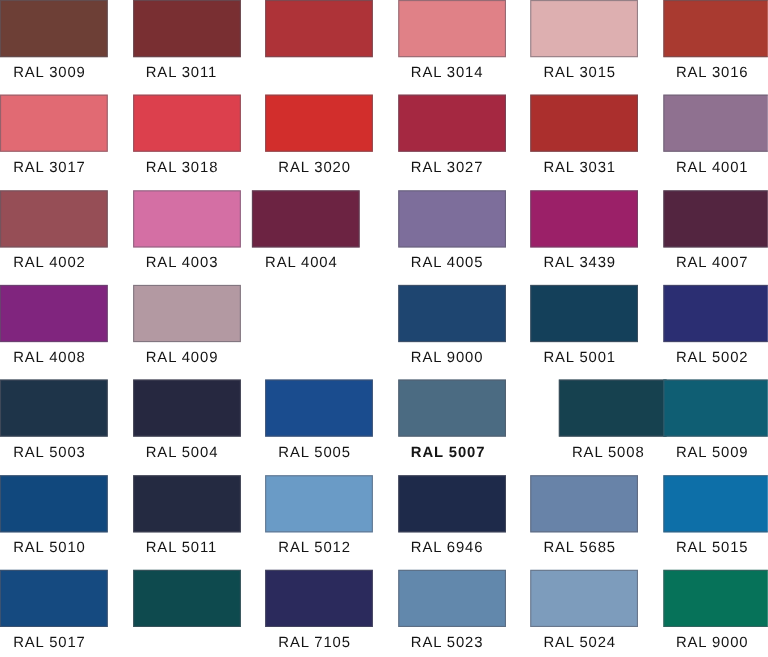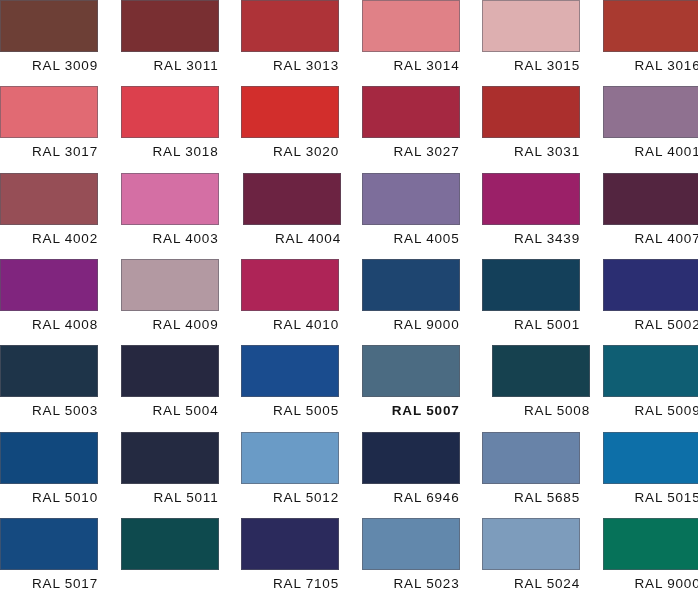--- a/index.html
+++ b/index.html
@@ -33,45 +33,45 @@
     width: 98px;
     height: 52px;
     box-sizing: border-box;
     border: 1px solid rgba(90, 90, 100, 0.55);
     display: block;
   }
 
   .swatch-label {
     display: block;
     width: 98px;
-    text-align: right;
+    text-align: left;
     font-family: "Liberation Sans", sans-serif;
     font-size: 13.5px;
     line-height: 19px;
     letter-spacing: 0.8px;
     color: #141414;
     margin-top: 4px;
     white-space: nowrap;
+    padding-left: 12px;
   }
 </style>
 </head>
 <body>
 
 <div id="chart-grid">
     <div class="swatch-cell" style="left: 0px; top: 0px;">
       <div class="swatch-chip" style="background: rgb(109, 63, 54); width: 98px; height: 52px;"></div>
       <span class="swatch-label">RAL 3009</span>
     </div>
     <div class="swatch-cell" style="left: 120.5px; top: 0px;">
       <div class="swatch-chip" style="background: rgb(121, 47, 50); width: 98px; height: 52px;"></div>
       <span class="swatch-label">RAL 3011</span>
     </div>
     <div class="swatch-cell" style="left: 241px; top: 0px;">
       <div class="swatch-chip" style="background: rgb(174, 51, 56); width: 98px; height: 52px;"></div>
-      <span class="swatch-label">RAL 3013</span>
     </div>
     <div class="swatch-cell" style="left: 361.5px; top: 0px;">
       <div class="swatch-chip" style="background: rgb(224, 129, 135); width: 98px; height: 52px;"></div>
       <span class="swatch-label">RAL 3014</span>
     </div>
     <div class="swatch-cell" style="left: 482px; top: 0px;">
       <div class="swatch-chip" style="background: rgb(221, 175, 176); width: 98px; height: 52px;"></div>
       <span class="swatch-label">RAL 3015</span>
     </div>
     <div class="swatch-cell" style="left: 602.5px; top: 0px;">
@@ -103,21 +103,21 @@
       <span class="swatch-label">RAL 4001</span>
     </div>
     <div class="swatch-cell" style="left: 0px; top: 172.6px;">
       <div class="swatch-chip" style="background: rgb(150, 78, 86); width: 98px; height: 52px;"></div>
       <span class="swatch-label">RAL 4002</span>
     </div>
     <div class="swatch-cell" style="left: 120.5px; top: 172.6px;">
       <div class="swatch-chip" style="background: rgb(212, 111, 164); width: 98px; height: 52px;"></div>
       <span class="swatch-label">RAL 4003</span>
     </div>
-    <div class="swatch-cell" style="left: 243px; top: 172.6px;">
+    <div class="swatch-cell" style="left: 229px; top: 172.6px;">
       <div class="swatch-chip" style="background: rgb(108, 35, 66); width: 98px; height: 52px;"></div>
       <span class="swatch-label">RAL 4004</span>
     </div>
     <div class="swatch-cell" style="left: 361.5px; top: 172.6px;">
       <div class="swatch-chip" style="background: rgb(125, 110, 155); width: 98px; height: 52px;"></div>
       <span class="swatch-label">RAL 4005</span>
     </div>
     <div class="swatch-cell" style="left: 482px; top: 172.6px;">
       <div class="swatch-chip" style="background: rgb(155, 32, 104); width: 98px; height: 52px;"></div>
       <span class="swatch-label">RAL 3439</span>
@@ -127,24 +127,20 @@
       <span class="swatch-label">RAL 4007</span>
     </div>
     <div class="swatch-cell" style="left: 0px; top: 258.9px;">
       <div class="swatch-chip" style="background: rgb(128, 37, 126); width: 98px; height: 52px;"></div>
       <span class="swatch-label">RAL 4008</span>
     </div>
     <div class="swatch-cell" style="left: 120.5px; top: 258.9px;">
       <div class="swatch-chip" style="background: rgb(179, 153, 162); width: 98px; height: 52px;"></div>
       <span class="swatch-label">RAL 4009</span>
     </div>
-    <div class="swatch-cell" style="left: 241px; top: 258.9px;">
-      <div class="swatch-chip" style="background: rgb(174, 36, 87); width: 98px; height: 52px;"></div>
-      <span class="swatch-label">RAL 4010</span>
-    </div>
     <div class="swatch-cell" style="left: 361.5px; top: 258.9px;">
       <div class="swatch-chip" style="background: rgb(30, 69, 112); width: 98px; height: 52px;"></div>
       <span class="swatch-label">RAL 9000</span>
     </div>
     <div class="swatch-cell" style="left: 482px; top: 258.9px;">
       <div class="swatch-chip" style="background: rgb(20, 64, 90); width: 98px; height: 52px;"></div>
       <span class="swatch-label">RAL 5001</span>
     </div>
     <div class="swatch-cell" style="left: 602.5px; top: 258.9px;">
       <div class="swatch-chip" style="background: rgb(43, 46, 114); width: 98px; height: 52px;"></div>
@@ -159,21 +155,21 @@
       <span class="swatch-label">RAL 5004</span>
     </div>
     <div class="swatch-cell" style="left: 241px; top: 345.2px;">
       <div class="swatch-chip" style="background: rgb(26, 76, 142); width: 98px; height: 52px;"></div>
       <span class="swatch-label">RAL 5005</span>
     </div>
     <div class="swatch-cell" style="left: 361.5px; top: 345.2px; font-weight: bold;">
       <div class="swatch-chip" style="background: rgb(75, 107, 130); width: 98px; height: 52px;"></div>
       <span class="swatch-label">RAL 5007</span>
     </div>
-    <div class="swatch-cell" style="left: 492px; top: 345.2px;">
+    <div class="swatch-cell" style="left: 508px; top: 345.2px;">
       <div class="swatch-chip" style="background: rgb(22, 65, 79); width: 98px; height: 52px;"></div>
       <span class="swatch-label">RAL 5008</span>
     </div>
     <div class="swatch-cell" style="left: 602.5px; top: 345.2px;">
       <div class="swatch-chip" style="background: rgb(15, 94, 115); width: 98px; height: 52px;"></div>
       <span class="swatch-label">RAL 5009</span>
     </div>
     <div class="swatch-cell" style="left: 0px; top: 431.5px;">
       <div class="swatch-chip" style="background: rgb(17, 72, 125); width: 98px; height: 52px;"></div>
       <span class="swatch-label">RAL 5010</span>

